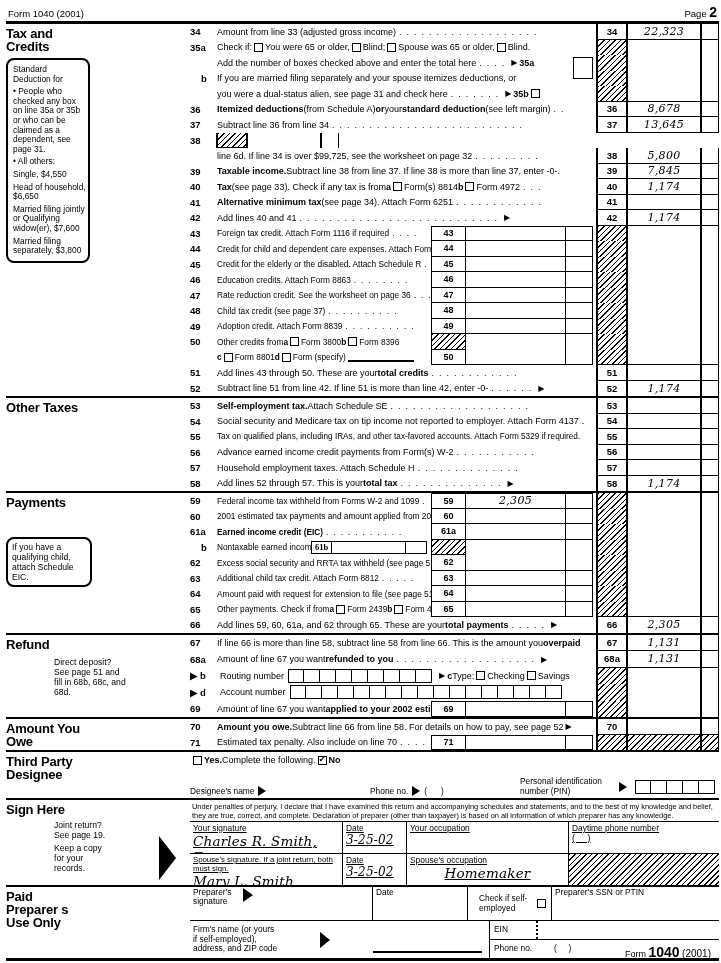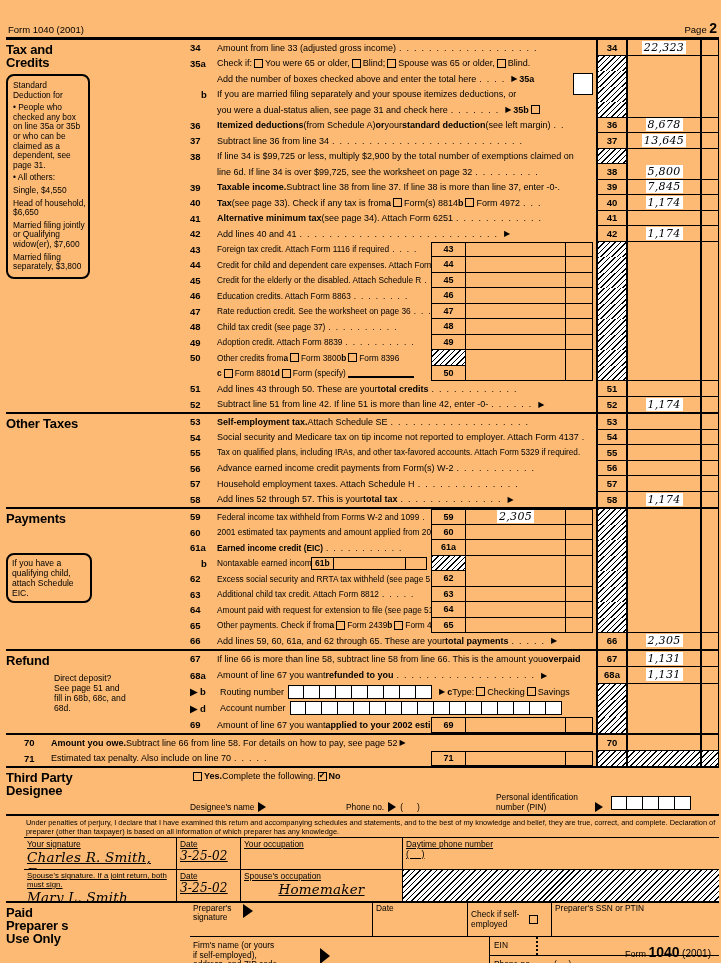--- a/index.html
+++ b/index.html
@@ -1,18 +1,18 @@
 <!DOCTYPE html>
 <html><head>
 <meta charset="utf-8">
 <style>
   html,body{margin:0;padding:0;background:#888;}
-  .page{width:721px;height:963px;background:#fdba74;color:#000;position:relative;
+  .page{width:721px;height:963px;background:#ffffff;color:#000;position:relative;
     font-family:"Liberation Sans",sans-serif;font-size:9px;box-sizing:border-box;
-    padding:20px 2px 0 6px;overflow:hidden;}
+    padding:4px 2px 0 6px;overflow:hidden;}
   
   .hdr{display:flex;justify-content:space-between;align-items:baseline;height:17px;padding:0 2px;}
   .hdr .fid{font-size:9.5px;}
   .hdr .pgw{font-size:9.5px;} .hdr .pgn{font-size:14px;font-weight:700;}
   .fbody{border-top:3px solid #000;}
   
   .sec{display:flex;border-bottom:2.5px solid #000;position:relative;}
   .side{width:166px;flex:none;position:relative;padding-top:2px;}
   .cont{flex:1;display:flex;flex-direction:column;min-width:0;margin-left:18px;}
   .sec-title{font-weight:700;font-size:13px;line-height:13px;width:92px;letter-spacing:-0.2px;padding-top:1px;}
@@ -41,21 +41,21 @@
   .ign{width:34px;border-left:1.6px solid #000;font-weight:700;font-size:9px;display:flex;align-items:center;justify-content:center;box-sizing:border-box;}
   .iga{width:100px;border-left:1.6px solid #000;display:flex;align-items:center;justify-content:center;box-sizing:border-box;}
   .igc{width:28px;border-left:1.2px solid #000;border-right:1.6px solid #000;box-sizing:border-box;}
   .ib{border-bottom:1.3px solid #000;} .bt{border-top:1.6px solid #000;}
   
   .cbx{display:inline-block;flex:none;width:9px;height:9px;border:1.6px solid #000;box-sizing:border-box;margin:0 2px;align-self:center;}
   .cbx.ck{line-height:5px;font-size:9px;font-weight:700;text-align:center;}
   .us{display:inline-block;flex:none;width:66px;border-bottom:2px solid #000;height:8px;margin-left:2px;}
   .minibox{flex:none;width:20px;height:22px;border:1.6px solid #000;background:#fff;margin:0 3px;transform:translateY(5px);position:relative;z-index:2;box-sizing:border-box;}
   
-  .b61{flex:none;display:flex;height:13px;border:1.6px solid #000;width:116px;box-sizing:border-box;align-self:center;margin-right:4px;}
+  .b61{flex:none;display:flex;height:13px;border:1.6px solid #000;width:116px;box-sizing:border-box;align-self:center;margin-right:4px;font-family:Liberation Serif, serif;}
   .b61n{font-weight:700;font-size:8.5px;padding:0 3px;border-right:1.6px solid #000;display:flex;align-items:center;}
   .b61v{flex:1;} .b61d{width:20px;border-left:1.2px solid #000;}
   
   .dboxes{display:flex;align-self:center;margin:0 4px;}
   .dboxes i{width:16px;height:14px;border:1.6px solid #000;border-left-width:0;box-sizing:border-box;background:#fff;}
   .dboxes i:first-child{border-left-width:1.6px;}
   
   .stdbox{border:2px solid #000;border-radius:8px;width:84px;margin-top:5px;padding:2px 2px 2px 5px;font-size:8.4px;line-height:9.6px;box-sizing:border-box;}
   .stdbox p{margin:3px 0;}
   .bubble{border:2px solid #000;border-radius:8px;width:86px;padding:3px 4px;font-size:8.6px;line-height:10px;box-sizing:border-box;}
@@ -201,23 +201,20 @@
               <span class="dseg">..........................</span>
             </span>
           <span class="gn bb">37</span>
           <span class="ga bb">
               <span class="val">13,645</span>
             </span>
           <span class="gc bb"></span>
         </div>
         <div class="row">
           <span class="ln">38</span>
-          <span class="lb">
-              <span>If line 34 is $99,725 or less, multiply $2,900 by the total number of exemptions claimed on</span>
-            </span>
           <span class="gn hx bb"></span>
           <span class="ga"></span>
           <span class="gc"></span>
         </div>
         <div class="row">
           <span class="ln"></span>
           <span class="lb">
               <span>line 6d. If line 34 is over $99,725, see the worksheet on page 32</span>
               <span class="dseg">.........</span>
             </span>
@@ -800,20 +797,23 @@
               <span class="igc bt ib"></span>
             </span>
           <span class="gn hx"></span>
           <span class="ga"></span>
           <span class="gc"></span>
         </div>
       </div>
     </div>
 
     <div class="sec">
+      <div class="side">
+        <div class="sec-title">Amount You Owe</div>
+      </div>
       <div class="cont">
         <div class="row">
           <span class="ln">70</span>
           <span class="lb">
               <span class="bseg">Amount you owe.</span>
               <span> Subtract line 66 from line 58. For details on how to pay, see page 52 </span>
               <span class="ar">▶</span>
             </span>
           <span class="gn bb">70</span>
           <span class="ga bb">
@@ -847,42 +847,48 @@
         <div class="row" style="height:16px">
           <span class="lb">
               <span class="cbx"></span>
               <span class="bseg"> Yes.</span>
               <span> Complete the following. </span>
               <span class="cbx ck">✓</span>
               <span class="bseg"> No</span>
             </span>
         </div>
         <div class="tp-fields">
-          <div style="width:156px">
+          <div style="width:180px">
             <span class="tpl">Designee's name</span><span class="tri"></span>
           </div>
           <div style="width:150px">
             <span class="tpl">Phone no.</span><span class="tri"></span><span class="tpl">(&nbsp;&nbsp;&nbsp;&nbsp;&nbsp;&nbsp;)</span>
           </div>
-          <div style="flex:1;display:flex;align-items:flex-end;">
+          <div style="flex:1;display:flex;align-items:center;">
             <span class="tpl" style="white-space:normal;width:95px;display:inline-block;">Personal identification number (PIN)</span>
               <span class="tri"></span>
             <span class="dboxes">
                 <i></i>
                 <i></i>
                 <i></i>
                 <i></i>
                 <i></i>
               </span>
           </div>
         </div>
       </div>
     </div>
 
     <div class="sec">
+      <div class="side">
+        <div class="sec-title">Sign Here</div>
+        <div class="plainnote" style="margin-top:4px;width:60px;">Joint return? See page 19.</div>
+        <div class="plainnote" style="margin-top:3px;width:60px;">Keep a copy for your records.</div>
+        <div class="bigarrow" actable="false"></div>
+      </div>
       <div class="cont">
         <div class="perjury">Under penalties of perjury, I declare that I have examined this return and accompanying schedules and statements, and to the best of my knowledge and belief, they are true, correct, and complete. Declaration of preparer (other than taxpayer) is based on all information of which preparer has any knowledge.</div>
         <div class="sigtable">
           <div class="sigrow">
             <div class="sgc" style="width:152px">
               <div class="sgl">Your signature</div>
               <div class="hand">Charles R. Smith, Executor</div>
             </div>
             <div class="sgc" style="width:64px">
               <div class="sgl">Date</div>
@@ -922,21 +928,21 @@
       </div>
       <div class="cont">
         <div class="pprow1">
           <div class="ppc" style="flex:1;display:flex;align-items:flex-start;">
             <span class="ppl" style="width:46px;display:inline-block;white-space:normal">Preparer's signature</span>
             <span class="tri" style="border-left-width:10px;border-top-width:7px;border-bottom-width:7px;"></span>
           </div>
           <div class="ppc" style="width:95px">
             <div class="ppl">Date</div>
           </div>
-          <div class="ppc" style="width:84px;display:flex;align-items:center;">
+          <div class="ppc" style="width:84px;display:flex;align-items:center;justify-content:flex-end;">
             <span class="ppl" style="width:56px;display:inline-block;white-space:normal">Check if self-employed</span>
             <span class="cbx"></span>
           </div>
           <div class="ppc" style="width:168px">
             <div class="ppl">Preparer's SSN or PTIN</div>
           </div>
         </div>
         <div class="pprow2">
           <div class="ppc" style="flex:1;display:flex;align-items:center;gap:37px;">
             <span class="ppl" style="width:86px;display:inline-block;white-space:normal">Firm's name (or yours if self-employed), address, and ZIP code</span>

